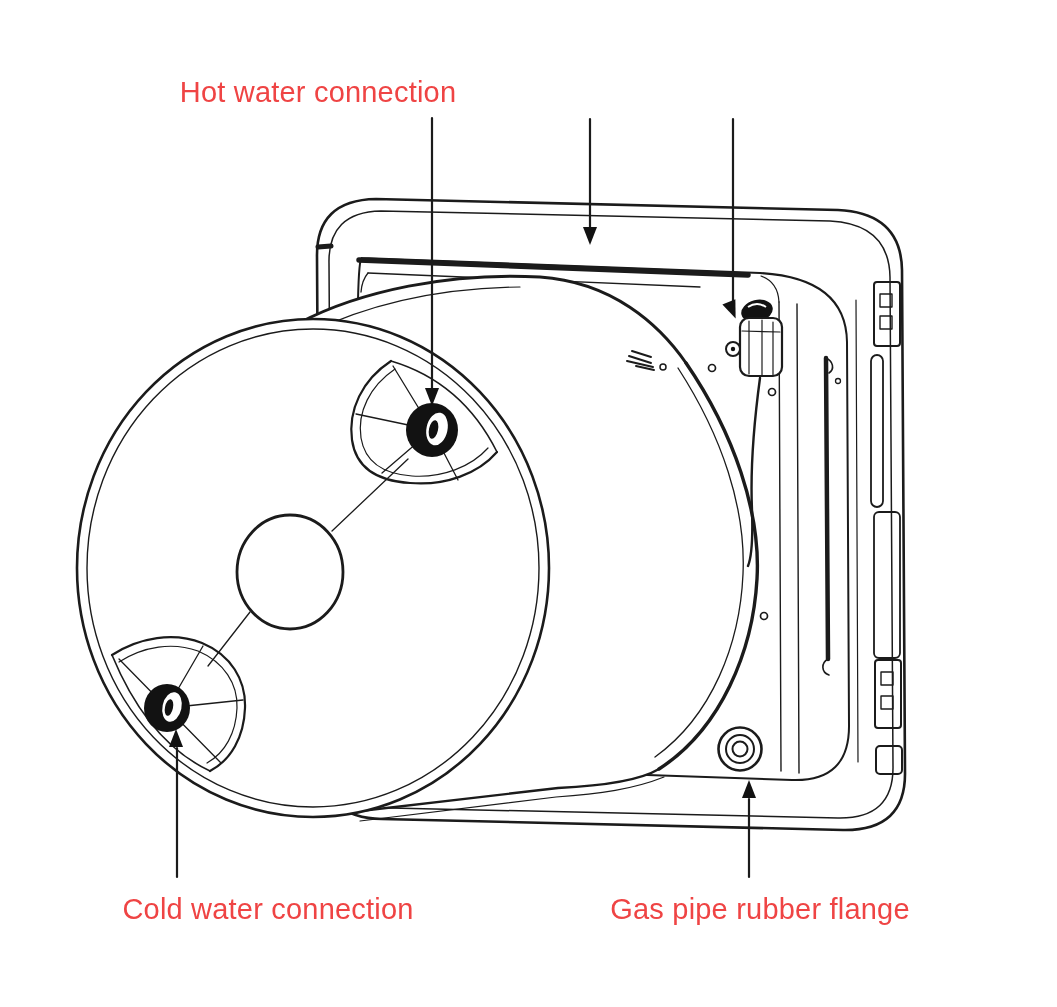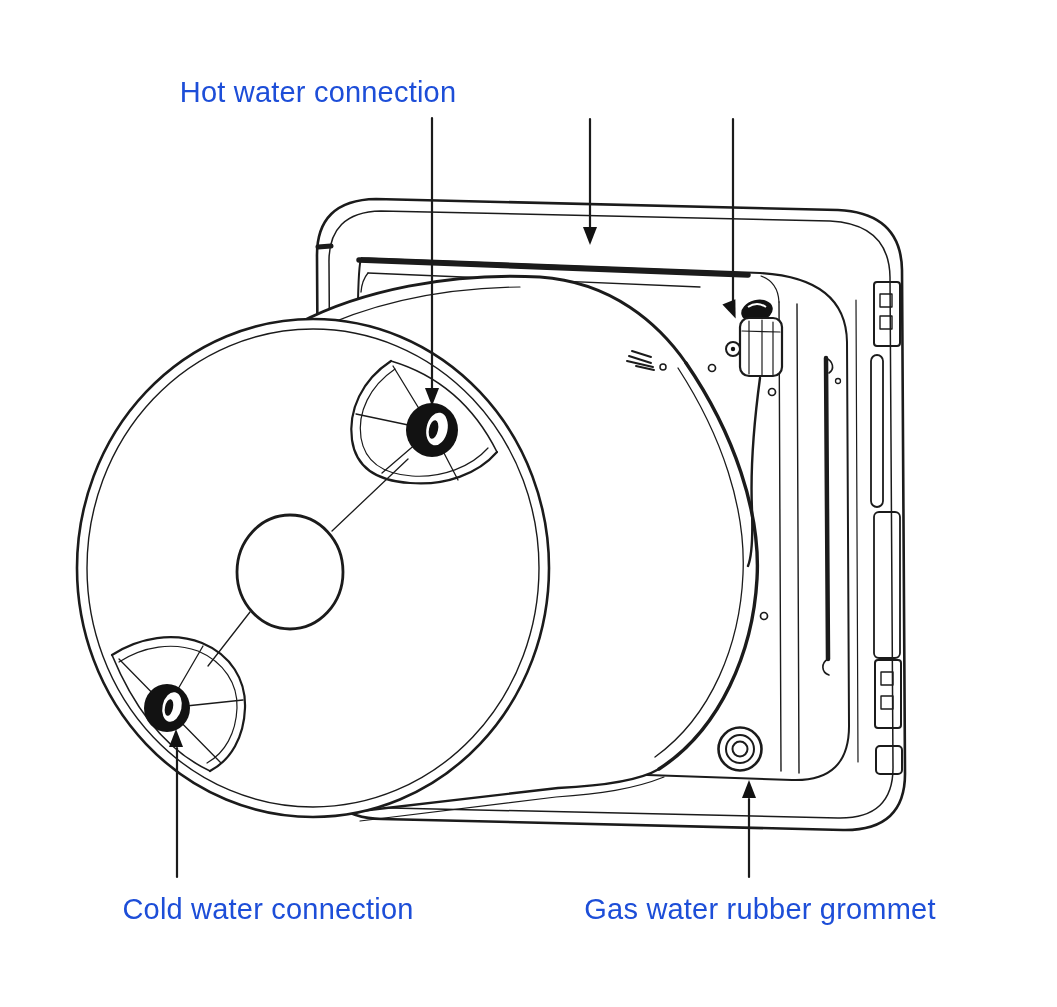--- a/index.html
+++ b/index.html
@@ -1,21 +1,21 @@
 <!DOCTYPE html>
 <html><head>
 <meta charset="utf-8">
 <style>
   html,body{margin:0;padding:0;background:#ffffff;}
   body{width:1057px;height:1007px;position:relative;overflow:hidden;
        font-family:"Liberation Sans","DejaVu Sans",sans-serif;}
   .stage{position:absolute;inset:0;}
   svg{position:absolute;left:0;top:0;}
   .diagram-label{position:absolute;transform:translateX(-50%);white-space:nowrap;
-       font-size:29px;color:#1d4ed8;letter-spacing:0.2px;}
+       font-size:29px;color:#ef4444;letter-spacing:0.2px;}
   .ln{fill:none;stroke:#1b1b1b;stroke-linecap:round;stroke-linejoin:round;}
   .fd{fill:#121212;stroke:none;}
   .fw{fill:#ffffff;}
 </style>
 </head>
 <body>
 
 <div class="stage">
 
 <svg width="1057" height="1007" viewBox="0 0 1057 1007">
@@ -157,14 +157,14 @@
     <polygon class="fd" points="749,780 742,798 756,798"></polygon>
   </g>
 </svg>
 
   <div class="diagram-label" style="left:318px;top:76px;">Hot water connection</div>
 
 
 
   <div class="diagram-label" style="left:268px;top:893px;">Cold water connection</div>
 
-  <div class="diagram-label" style="left:760px;top:893px;">Gas water rubber grommet</div>
+  <div class="diagram-label" style="left:760px;top:893px;">Gas pipe rubber flange</div>
 </div>
 
 </body></html>

